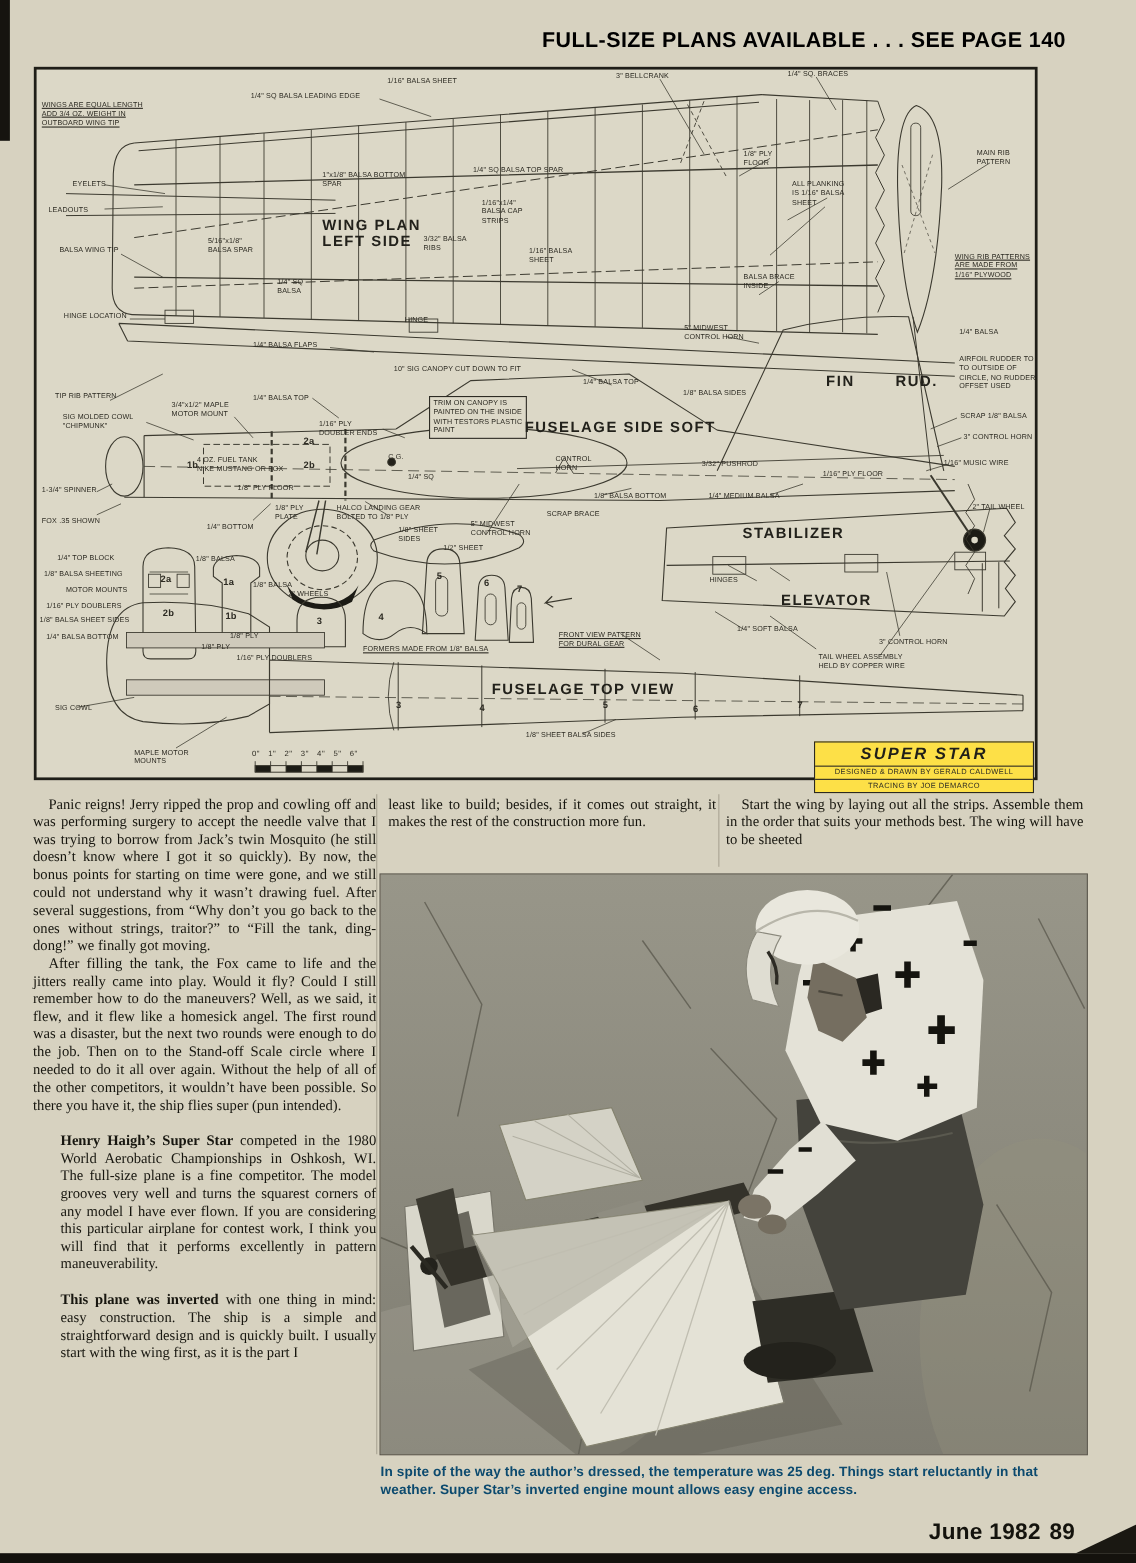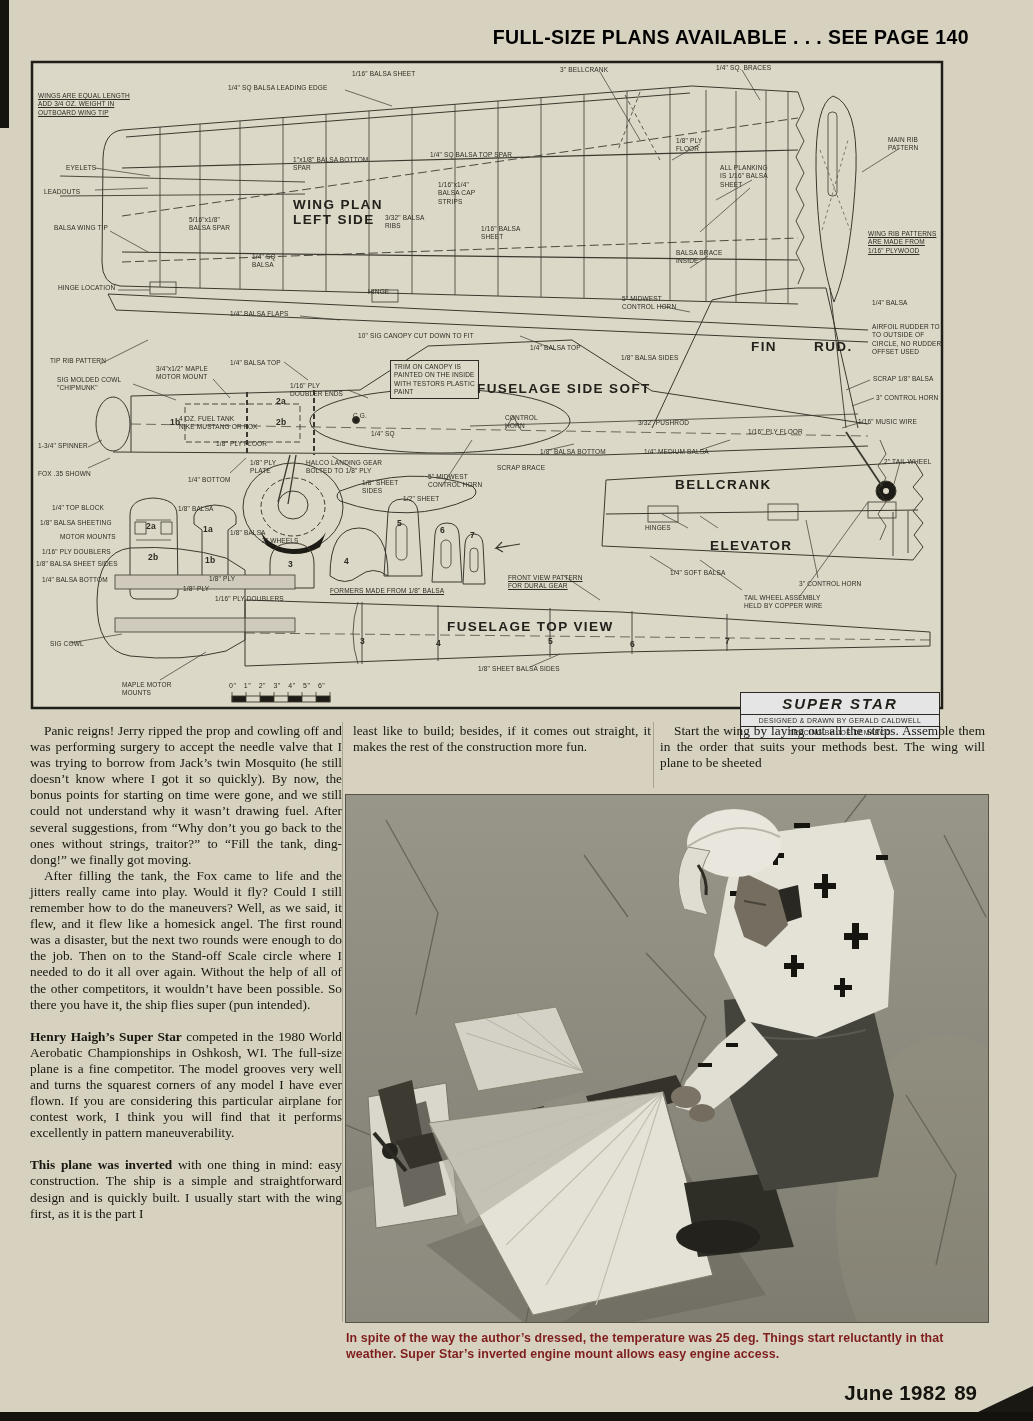--- a/index.html
+++ b/index.html
@@ -16,42 +16,42 @@
   .plan-art{position:absolute;left:0;top:0;}
   #plan-labels{position:absolute;left:0;top:0;width:944px;height:1421px;pointer-events:none;}
   .pl{position:absolute;font-size:6.5px;line-height:1.28;color:#2d2b23;white-space:pre-line;
       letter-spacing:.15px;}
   .pl.b{font-size:13.5px;font-weight:bold;letter-spacing:1.4px;color:#22211b;line-height:1.12;}
   .pl.u{text-decoration:underline;}
   .pl.bx{border:1px solid #2d2b23;padding:2px 3px;background:#ddd9c8;}
   .pl.n{font-size:8.5px;font-weight:bold;}
   .pl.ruler{font-size:7px;word-spacing:5px;letter-spacing:.5px;}
   
-  .titlebox{position:absolute;left:740px;top:692px;width:198px;background:#e5e5e5;
+  .titlebox{position:absolute;left:740px;top:674px;width:198px;background:#fde047;
             border:1.5px solid #2b2922;}
   .titlebox .t1{font-style:italic;font-weight:bold;font-size:15px;letter-spacing:2px;
                 text-align:center;padding:2px 0;color:#201f19;border-bottom:1.5px solid #2b2922;}
   .titlebox .t2,.titlebox .t3{font-size:6.8px;text-align:center;padding:2px 0;color:#2d2b23;
                 letter-spacing:.4px;}
   .titlebox .t2{border-bottom:1.5px solid #2b2922;}
   
   .col{position:absolute;}
   #article-col-1{left:30px;top:723px;width:312px;}
   #article-col-2{left:353px;top:723px;width:298px;}
   #article-col-3{left:660px;top:723px;width:325px;}
   .col p{margin:0;font-family:"Liberation Serif",serif;font-size:13.3px;line-height:16.1px;
          text-align:justify;color:#17160f;}
   .col p.ind{text-indent:14px;}
-  .col p.gap{margin-top:16px;}
+  .col p.gap{margin-top:16px;margin-left:25px;}
   .vrule{position:absolute;width:1px;background:#857e6e;opacity:.55;}
   
   .photo{position:absolute;left:346px;top:795px;width:642px;height:527px;background:#8b897e;
          outline:1px solid #575349;}
   .caption{position:absolute;left:346px;top:1330px;width:650px;font-size:12.4px;font-weight:bold;
-           line-height:1.32;color:#7f1d1d;letter-spacing:.1px;}
+           line-height:1.32;color:#0c4a6e;letter-spacing:.1px;}
   .footer{position:absolute;top:1381px;right:56px;font-size:20.5px;color:#14130d;}
   .footer .issue{font-weight:bold;letter-spacing:.3px;text-align:center;}
   .footer .pageno{font-weight:bold;margin-left:8px;}
 </style>
 </head>
 <body>
 
 <div class="page">
 
   <div class="edge-left"></div>
@@ -255,21 +255,21 @@
 BOLTED TO 1/8" PLY</div>
       <div class="pl" style="left: 362px; top: 479px;">1/8" SHEET
 SIDES</div>
       <div class="pl" style="left: 403px; top: 495px;">1/2" SHEET</div>
       <div class="pl" style="left: 540px; top: 448px;">1/8" BALSA BOTTOM</div>
       <div class="pl" style="left: 644px; top: 448px;">1/4" MEDIUM BALSA</div>
       <div class="pl" style="left: 497px; top: 464px;">SCRAP BRACE</div>
       <div class="pl" style="left: 428px; top: 473px;">5" MIDWEST
 CONTROL HORN</div>
       <div class="pl" style="left: 884px; top: 458px;">2" TAIL WHEEL</div>
-      <div class="pl b" style="left: 675px; top: 477px;">BELLCRANK</div>
+      <div class="pl b" style="left: 675px; top: 477px;">STABILIZER</div>
       <div class="pl" style="left: 645px; top: 524px;">HINGES</div>
       <div class="pl b" style="left: 710px; top: 538px;">ELEVATOR</div>
       <div class="pl" style="left: 670px; top: 569px;">1/4" SOFT BALSA</div>
       <div class="pl" style="left: 799px; top: 580px;">3" CONTROL HORN</div>
       <div class="pl" style="left: 744px; top: 594px;">TAIL WHEEL ASSEMBLY
 HELD BY COPPER WIRE</div>
       <div class="pl u" style="left: 508px; top: 574px;">FRONT VIEW PATTERN
 FOR DURAL GEAR</div>
       <div class="pl" style="left: 52px; top: 504px;">1/4" TOP BLOCK</div>
       <div class="pl" style="left: 40px; top: 519px;">1/8" BALSA SHEETING</div>
@@ -320,21 +320,21 @@
   <div class="col" id="article-col-1">
       <p class="ind ">Panic reigns! Jerry ripped the prop and cowling off and was performing surgery to accept the needle valve that I was trying to borrow from Jack’s twin Mosquito (he still doesn’t know where I got it so quickly). By now, the bonus points for starting on time were gone, and we still could not understand why it wasn’t drawing fuel. After several suggestions, from “Why don’t you go back to the ones without strings, traitor?” to “Fill the tank, ding-dong!” we finally got moving.</p>
       <p class="ind ">After filling the tank, the Fox came to life and the jitters really came into play. Would it fly? Could I still remember how to do the maneuvers? Well, as we said, it flew, and it flew like a homesick angel. The first round was a disaster, but the next two rounds were enough to do the job. Then on to the Stand-off Scale circle where I needed to do it all over again. Without the help of all of the other competitors, it wouldn’t have been possible. So there you have it, the ship flies super (pun intended).</p>
       <p class="gap"><b>Henry Haigh’s Super Star</b> competed in the 1980 World Aerobatic Championships in Oshkosh, WI. The full-size plane is a fine competitor. The model grooves very well and turns the squarest corners of any model I have ever flown. If you are considering this particular airplane for contest work, I think you will find that it performs excellently in pattern maneuverability.</p>
       <p class="gap"><b>This plane was inverted</b> with one thing in mind: easy construction. The ship is a simple and straightforward design and is quickly built. I usually start with the wing first, as it is the part I</p>
     </div>
   <div class="col" id="article-col-2">
       <p class="">least like to build; besides, if it comes out straight, it makes the rest of the construction more fun.</p>
     </div>
   <div class="col" id="article-col-3">
-      <p class="ind ">Start the wing by laying out all the strips. Assemble them in the order that suits your methods best. The wing will plane to be sheeted</p>
+      <p class="ind ">Start the wing by laying out all the strips. Assemble them in the order that suits your methods best. The wing will have to be sheeted</p>
     </div>
 
   <div class="photo">
     <svg width="642" height="527" viewBox="0 0 642 527">
       <defs>
         <linearGradient id="pav" x1="0" y1="0" x2="0" y2="1">
           <stop offset="0" stop-color="#989689"></stop>
             <stop offset="0.6" stop-color="#8a887c"></stop>
           <stop offset="1" stop-color="#7e7c71"></stop>
         </linearGradient>

